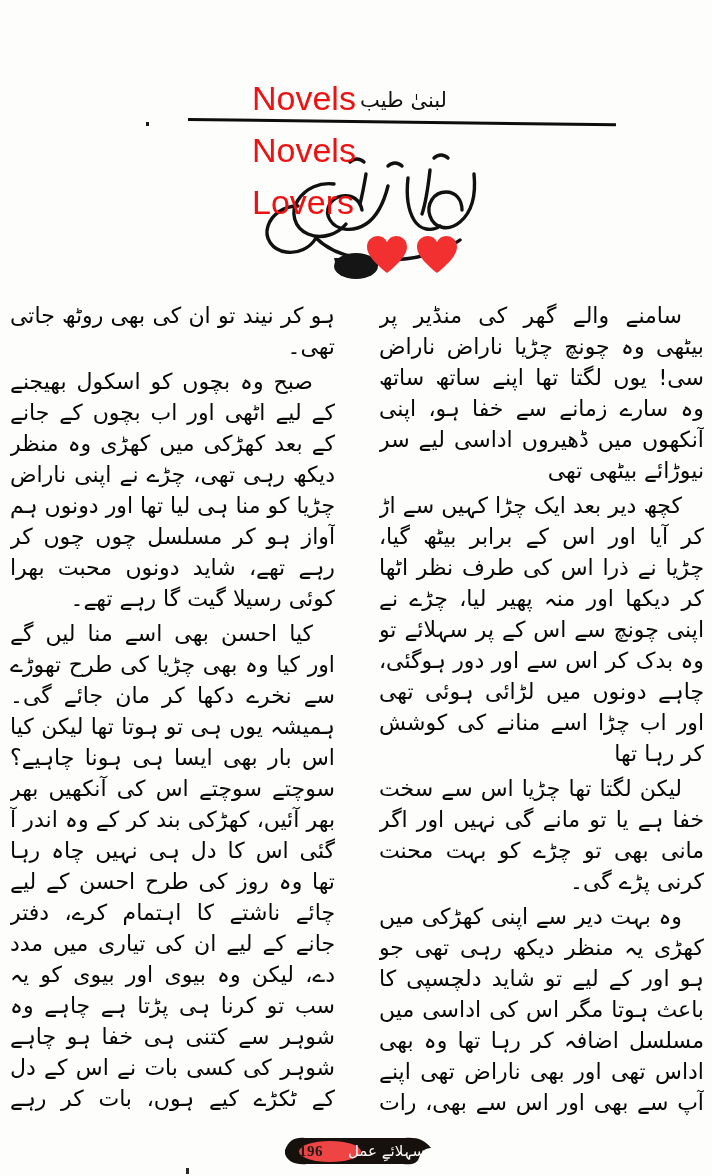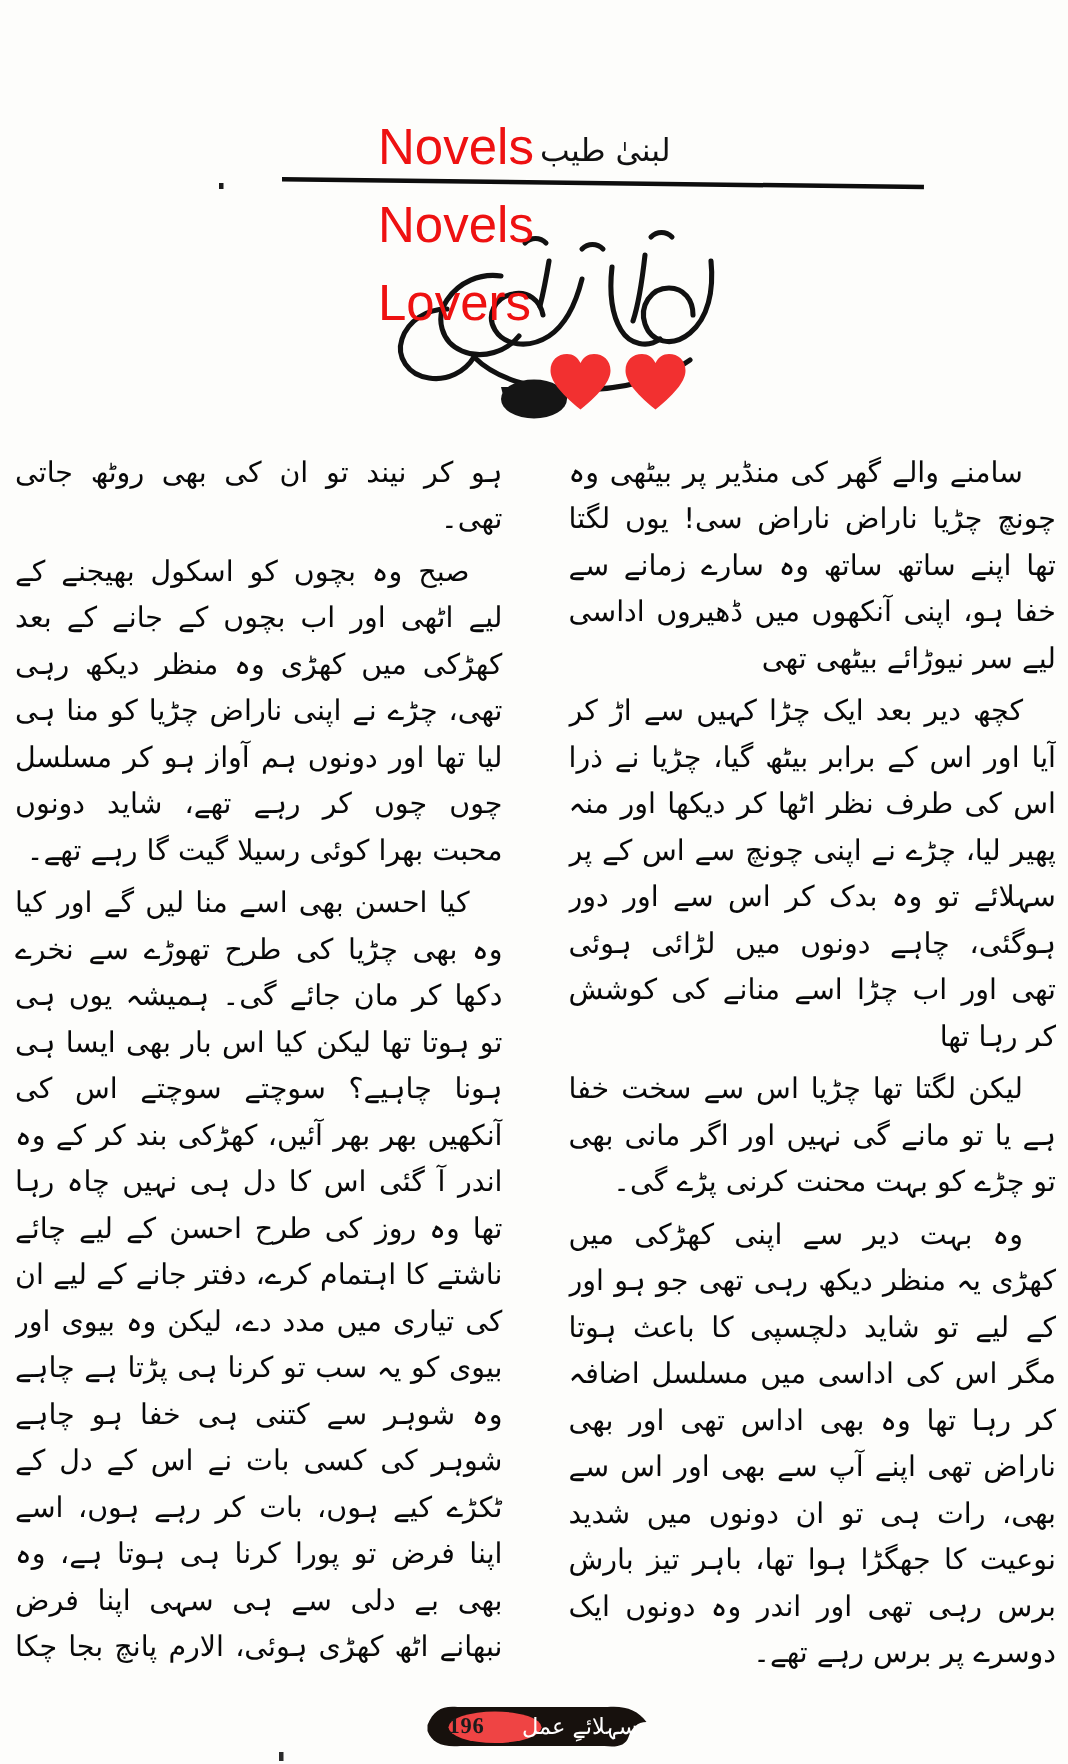--- a/index.html
+++ b/index.html
@@ -110,21 +110,21 @@
     height: 820px;
   }
   .col {
     position: absolute;
     top: 0;
     width: 325px;
     height: 820px;
     direction: rtl;
     text-align: justify;
     font-family: "DejaVu Sans", sans-serif;
-    font-size: 19px;
+    font-size: 22px;
     line-height: 31px;
     color: #080808;
     overflow: hidden;
   }
   .col.right-col { right: 8px; }
   .col.left-col  { left: 10px; }
   .col p {
     margin: 0 0 4px 0;
     text-indent: 22px;
   }

